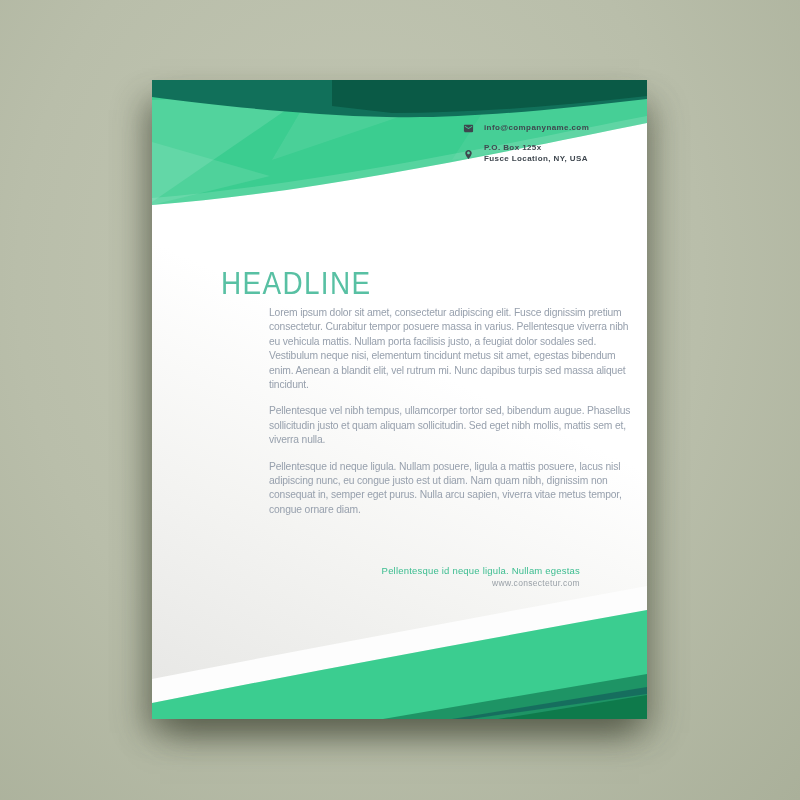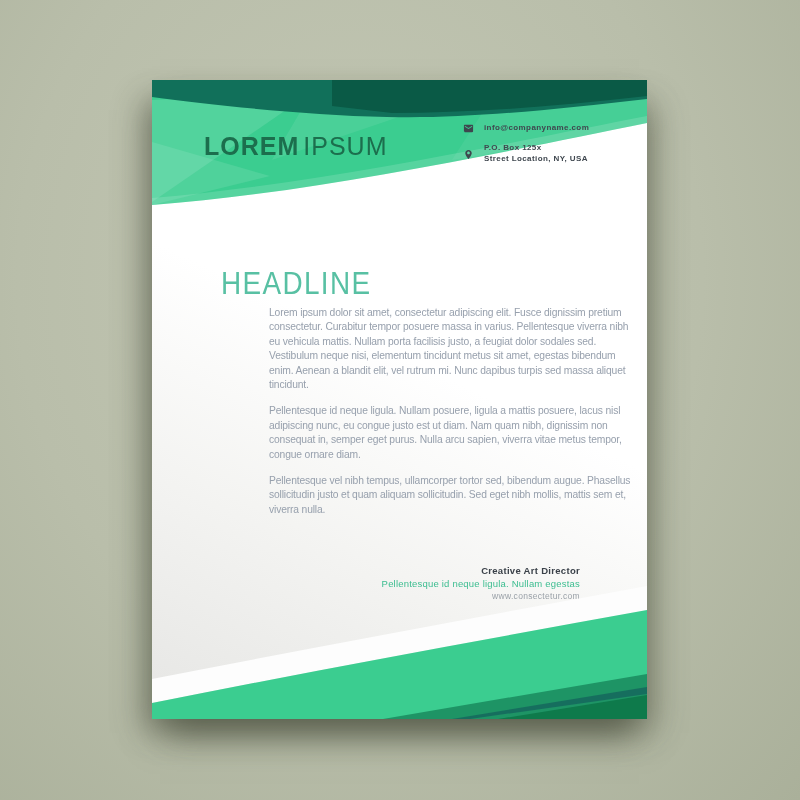--- a/index.html
+++ b/index.html
@@ -144,58 +144,54 @@
       <path d="M0,20 L160,12 L0,122 Z" fill="rgba(255,255,255,0.12)"></path>
       <path d="M160,12 L350,2 L120,80 Z" fill="rgba(255,255,255,0.08)"></path>
       <path d="M350,2 L495,0 L495,43 C430,56 370,68 300,80 Z" fill="rgba(255,255,255,0.06)"></path>
       <path d="M0,62 L118,96 L0,125 Z" fill="rgba(255,255,255,0.10)"></path>
       <path d="M495,36 C360,62 170,104 0,118 L0,125 C170,112 360,70 495,43 Z" fill="rgba(255,255,255,0.14)"></path>
 
       <path d="M0,0 H495 V19 C400,30 310,39 235,37 C150,35 60,25 0,17 Z" fill="#11705a"></path>
       <path d="M180,0 H495 V16 C410,26 320,33 240,33 L180,26 Z" fill="#0a5a46"></path>
     </svg>
 
-    <div class="brand">
-      <span class="w1">LOREM</span><span class="w2">IPSUM</span>
-    </div>
 
     <div class="contact">
       <div class="contact-row r1">
         <span class="contact-icon">
           <svg viewBox="0 0 24 24">
               <path d="M20 4H4c-1.1 0-2 .9-2 2v12c0 1.1.9 2 2 2h16c1.1 0 2-.9 2-2V6c0-1.1-.9-2-2-2zm0 4l-8 5-8-5V6l8 5 8-5v2z"></path>
             </svg>
         </span>
         <div class="contact-text">
           <div>info@companyname.com</div>
         </div>
       </div>
       <div class="contact-row r2">
         <span class="contact-icon">
           <svg viewBox="0 0 24 24">
               <path d="M12 2C8.13 2 5 5.13 5 8.5 5 13.75 12 22 12 22s7-8.25 7-13.5C19 5.13 15.87 2 12 2zm0 9.5c-1.66 0-3-1.34-3-3s1.34-3 3-3 3 1.34 3 3-1.34 3-3 3z"></path>
             </svg>
         </span>
         <div class="contact-text">
           <div>P.O. Box 125x</div>
-          <div>Street Location, NY, USA</div>
+          <div>Fusce Location, NY, USA</div>
         </div>
       </div>
     </div>
 
     <div class="headline">HEADLINE</div>
 
     <div class="body-copy">
       <p>Lorem ipsum dolor sit amet, consectetur adipiscing elit. Fusce dignissim pretium consectetur. Curabitur tempor posuere massa in varius. Pellentesque viverra nibh eu vehicula mattis. Nullam porta facilisis justo, a feugiat dolor sodales sed. Vestibulum neque nisi, elementum tincidunt metus sit amet, egestas bibendum enim. Aenean a blandit elit, vel rutrum mi. Nunc dapibus turpis sed massa aliquet tincidunt.</p>
+      <p>Pellentesque vel nibh tempus, ullamcorper tortor sed, bibendum augue. Phasellus sollicitudin justo et quam aliquam sollicitudin. Sed eget nibh mollis, mattis sem et, viverra nulla.</p>
       <p>Pellentesque id neque ligula. Nullam posuere, ligula a mattis posuere, lacus nisl adipiscing nunc, eu congue justo est ut diam. Nam quam nibh, dignissim non consequat in, semper eget purus. Nulla arcu sapien, viverra vitae metus tempor, congue ornare diam.</p>
-      <p>Pellentesque vel nibh tempus, ullamcorper tortor sed, bibendum augue. Phasellus sollicitudin justo et quam aliquam sollicitudin. Sed eget nibh mollis, mattis sem et, viverra nulla.</p>
     </div>
 
     <div class="signature">
-      <div class="sig-role">Creative Art Director</div>
       <div class="sig-line">Pellentesque id neque ligula. Nullam egestas</div>
       <div class="sig-site">www.consectetur.com</div>
     </div>
 
     <svg class="footer-art" viewBox="0 0 495 145" preserveAspectRatio="none" aria-hidden="true">
 
       <path d="M0,105 C160,74 330,42 495,12 L495,36 C330,66 160,97 0,129 Z" fill="#fdfdfd"></path>
 
       <path d="M0,129 C160,97 330,66 495,36 L495,145 L0,145 Z" fill="#3bcd90"></path>
 

